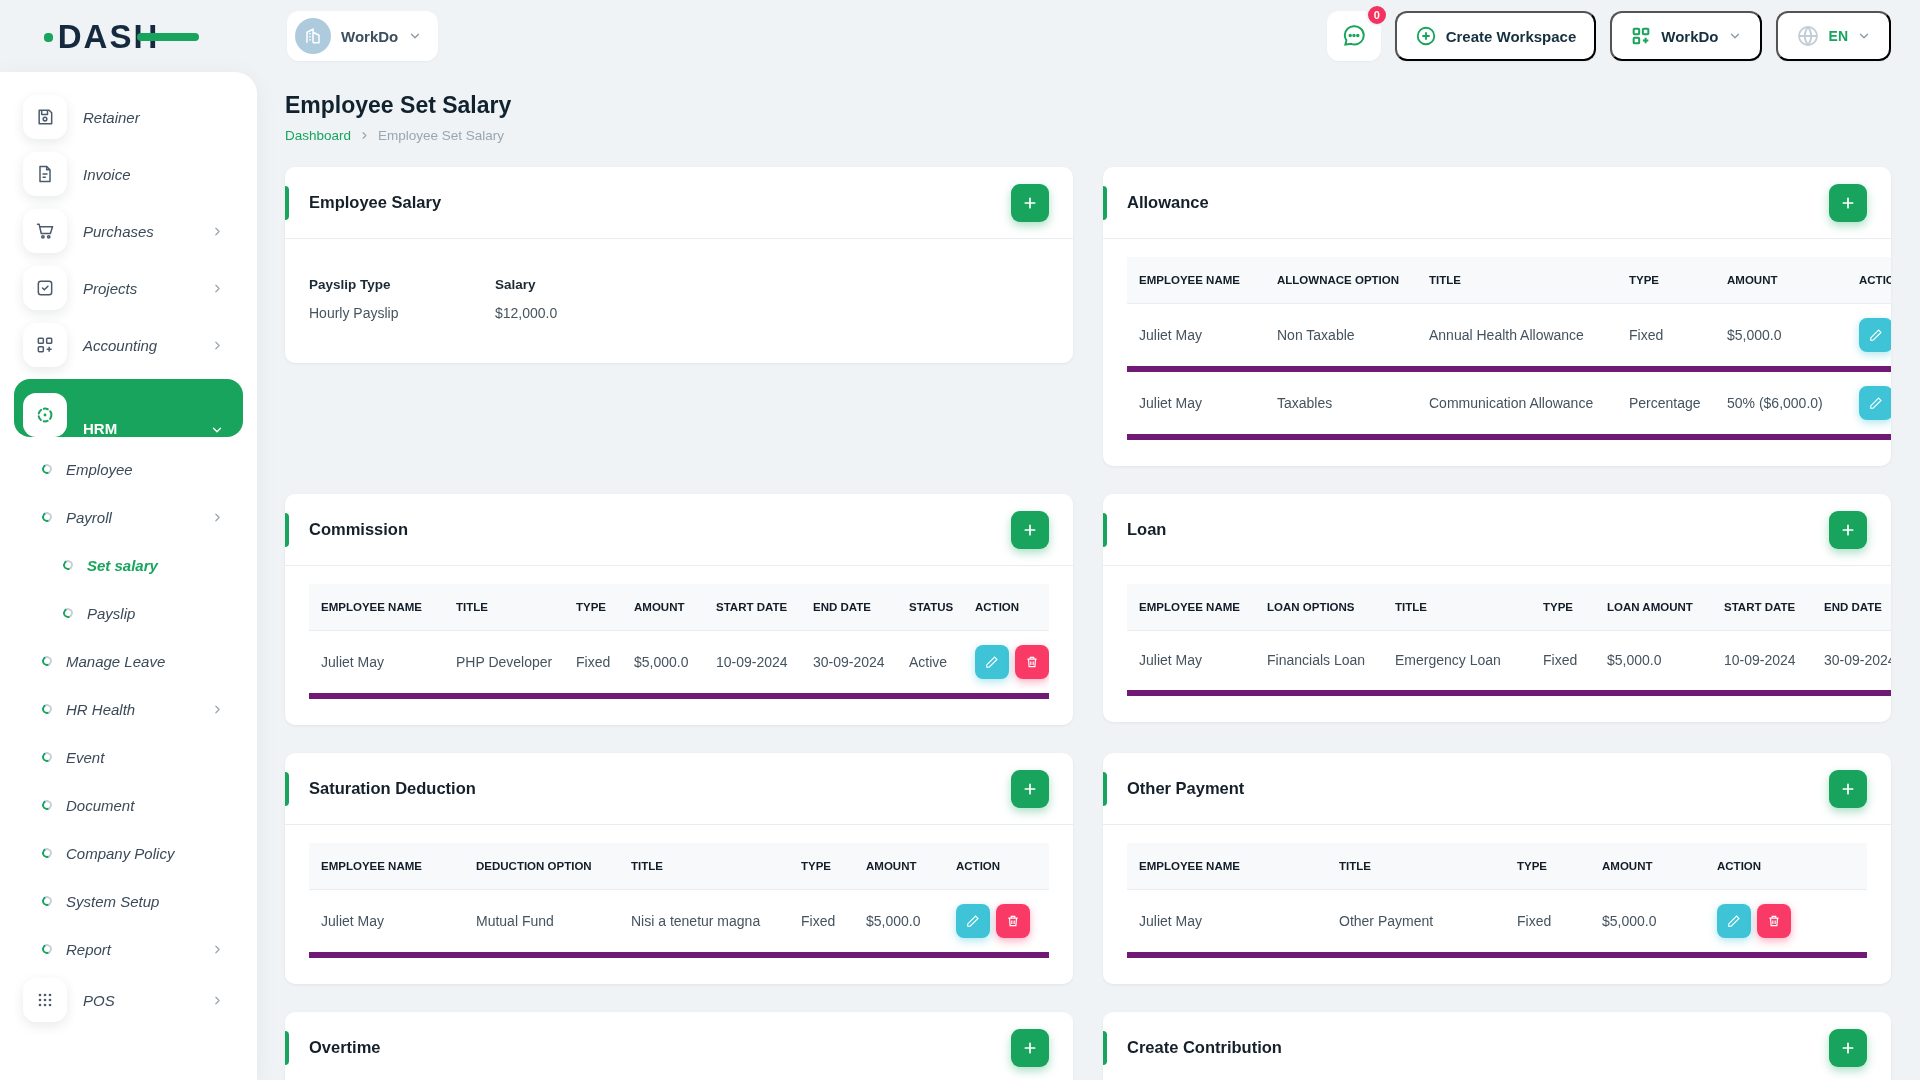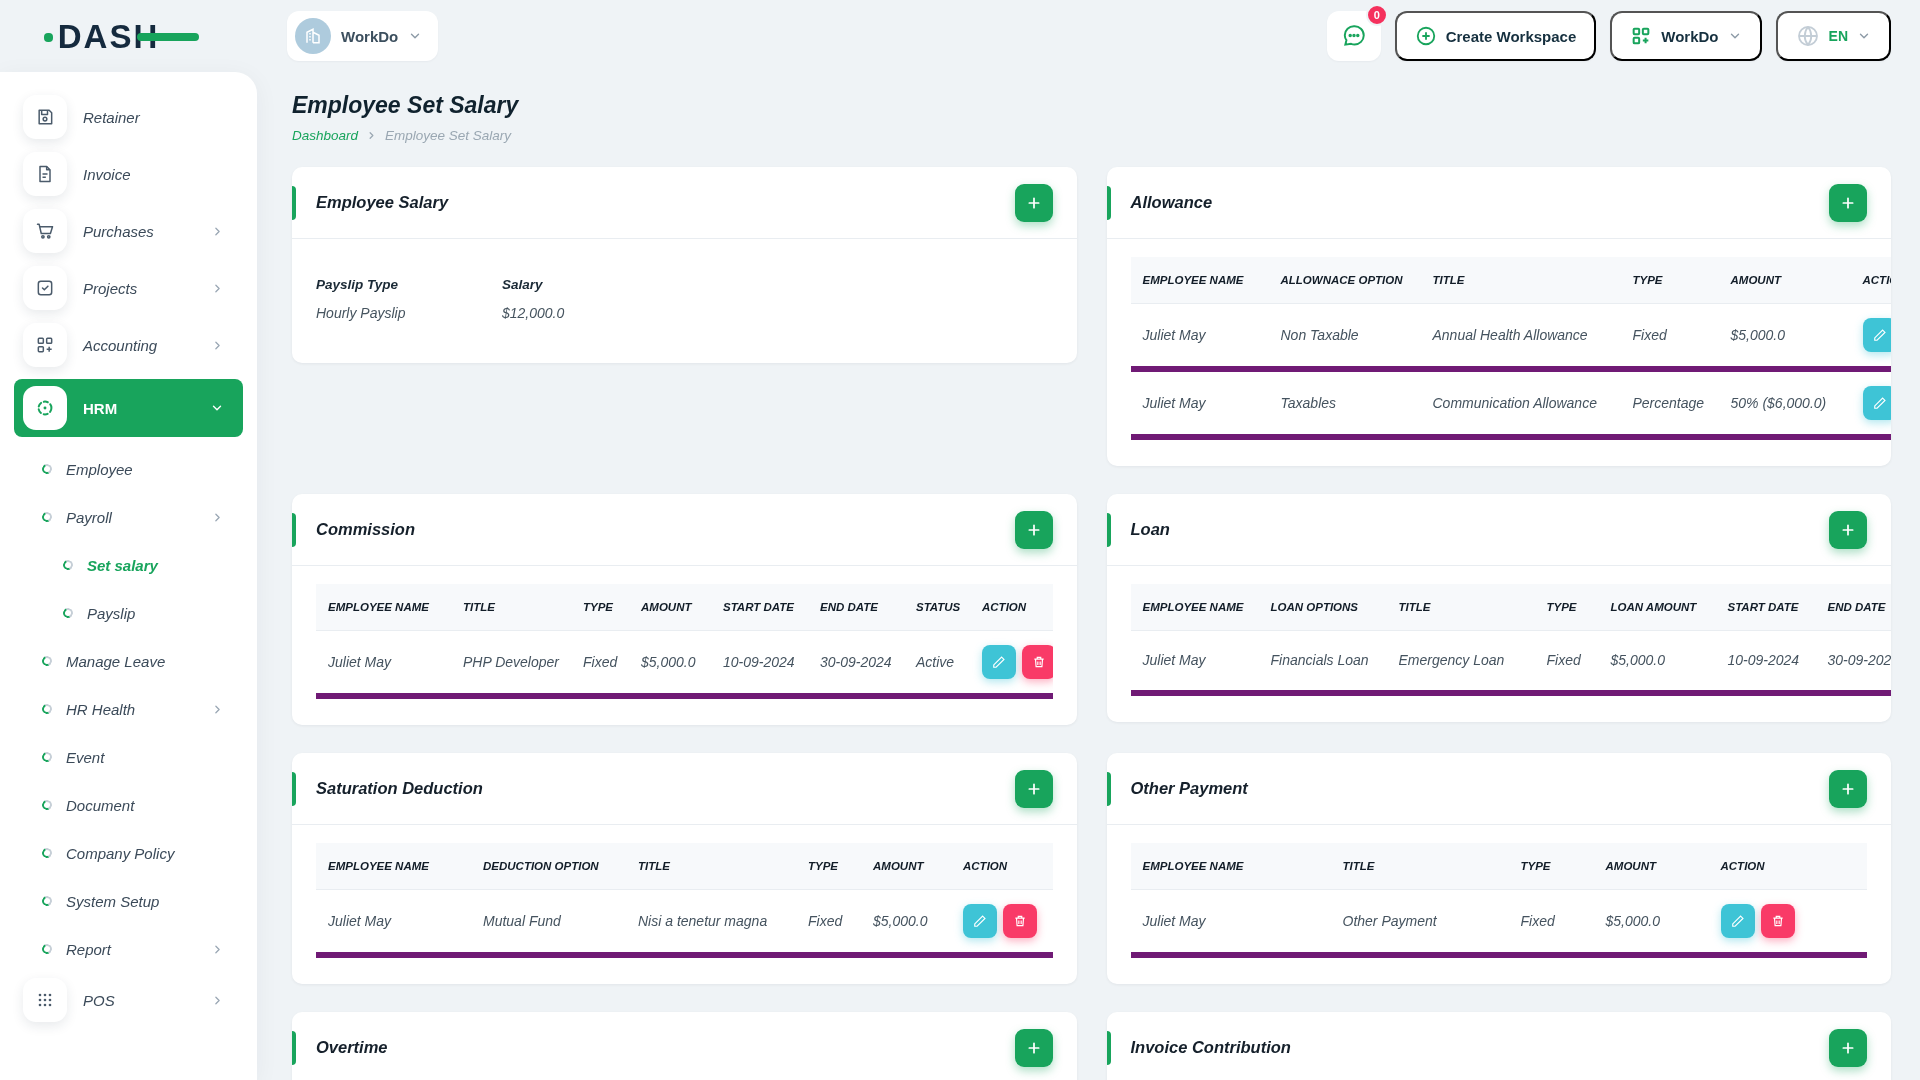--- a/index.html
+++ b/index.html
@@ -19,28 +19,28 @@
   .ws-avatar { width:36px; height:36px; border-radius:50%; background:#aecbdd; display:flex; align-items:center; justify-content:center; }
   .ws-label { font-size:15px; color:#3c4f5e; font-weight:600; }
   .top-right { margin-left:auto; display:flex; align-items:center; gap:14px; padding-right:29px; }
   .icon-btn { position:relative; width:54px; height:50px; background:#fff; border-radius:12px; display:flex; align-items:center; justify-content:center; box-shadow:0 1px 2px rgba(16,24,40,.04); cursor:pointer; }
   .badge { position:absolute; top:-7px; right:-7px; min-width:22px; height:22px; border-radius:11px; background:#F5315D; color:#fff; font-size:11px; font-weight:700; display:flex; align-items:center; justify-content:center; border:2px solid #eff3f6; }
   .pill-btn { height:50px; background:#fff; border-radius:12px; display:flex; align-items:center; gap:9px; padding:0 18px; box-shadow:0 1px 2px rgba(16,24,40,.04); font-size:15px; font-weight:600; color:#16303f; cursor:pointer; }
   .lang-code { color:#18A45C; font-weight:700; font-size:14px; }
   
   .layout { display:flex; height:1008px; }
   .sidebar { width:257px; background:#fff; border-top-right-radius:22px; height:100%; overflow:hidden; box-shadow:0 4px 24px rgba(20,40,60,.05); padding-top:22px; flex:none; }
-  .main { flex:1; height:100%; overflow:hidden; padding:20px 29px 0 35px;font-style:italic; }
+  .main { flex:1; height:100%; overflow:hidden; padding:20px 29px 0 28px; }
   
   .nav-row { display:flex; align-items:center; cursor:pointer;font-style:italic; }
   .nav-main { padding-left:23px; height:46px; margin-bottom:11px; }
   .nav-main .icon-box { width:44px; height:44px; border-radius:13px; background:#fff; box-shadow:0 4px 12px rgba(25,45,65,.10); display:flex; align-items:center; justify-content:center; flex:none; }
   .nav-main .nav-label { margin-left:16px; font-size:15px; font-weight:500; color:#3b4a59; }
   .chev { margin-left:auto; margin-right:33px; display:flex; }
-  .nav-active-pill { margin:2px 14px 12px 14px; height:58px; border-radius:8px; background:#18A45C; display:flex; align-items:center; padding-left:9px; cursor:pointer; }
+  .nav-active-pill { margin:2px 14px 12px 14px; height:58px; border-radius:16px; background:#18A45C; display:flex; align-items:flex-end; padding-left:9px; cursor:pointer; }
   .nav-active-pill .icon-box { width:44px; height:44px; border-radius:13px; background:#fff; display:flex; align-items:center; justify-content:center; flex:none; }
   .nav-active-pill .nav-label { margin-left:16px; font-size:15px; font-weight:700; color:#fff; }
   .nav-active-pill .chev { margin-right:19px; }
   .nav-sub { padding-left:42px; height:40px; margin-bottom:8px; }
   .nav-sub2 { padding-left:63px; height:40px; margin-bottom:8px; }
   .bullet { width:10px; height:10px; border-radius:50%; border:2px solid #c6cfd7; border-left-color:#18A45C; border-bottom-color:#18A45C; transform:rotate(20deg); flex:none; }
   .nav-sub .nav-label, .nav-sub2 .nav-label { margin-left:14px; font-size:15px; color:#3b4a59; }
   .nav-sub2.active .nav-label { color:#18A45C; font-weight:600; }
   
   .page-title { font-size:23px; font-weight:700; color:#10222e; }
@@ -666,21 +666,21 @@
           <button class="add-btn">
             <svg width="16" height="16" viewBox="0 0 24 24" fill="none" stroke="#fff" stroke-width="2.6" stroke-linecap="round">
                 <path d="M12 5v14M5 12h14"></path>
               </svg>
           </button>
         </div>
       </section>
 
       <section class="card stub-card">
         <div class="card-head">
-          <span class="card-title">Invoice Contribution</span>
+          <span class="card-title">Create Contribution</span>
           <button class="add-btn">
             <svg width="16" height="16" viewBox="0 0 24 24" fill="none" stroke="#fff" stroke-width="2.6" stroke-linecap="round">
                 <path d="M12 5v14M5 12h14"></path>
               </svg>
           </button>
         </div>
       </section>
 
     </div>
   </main>

